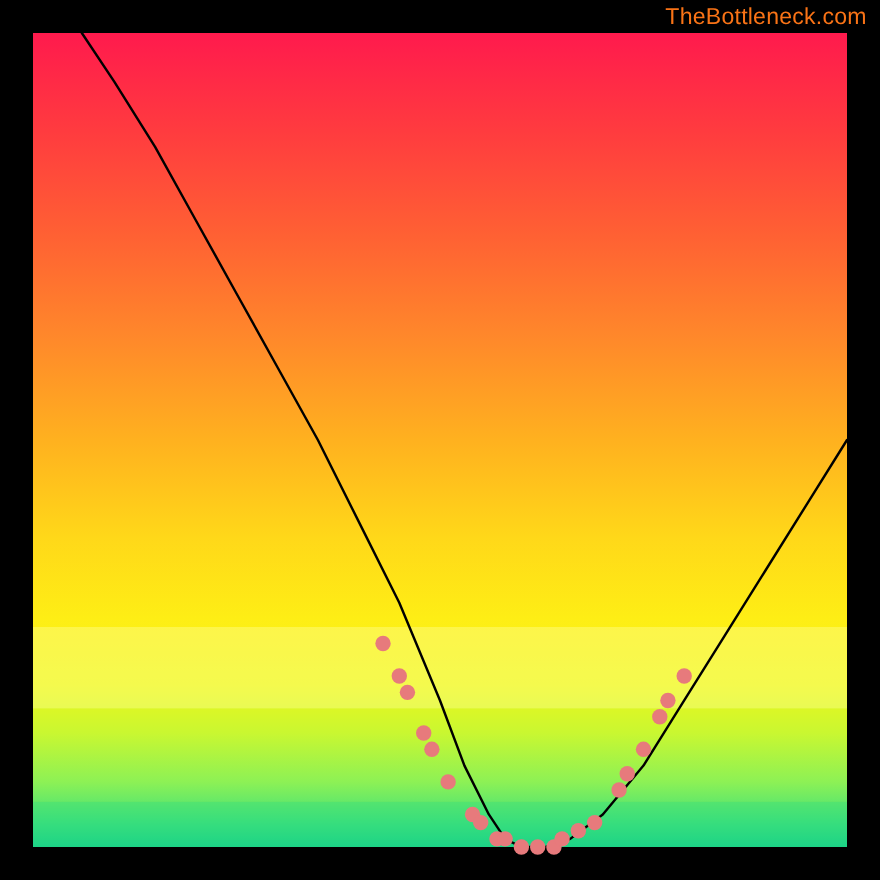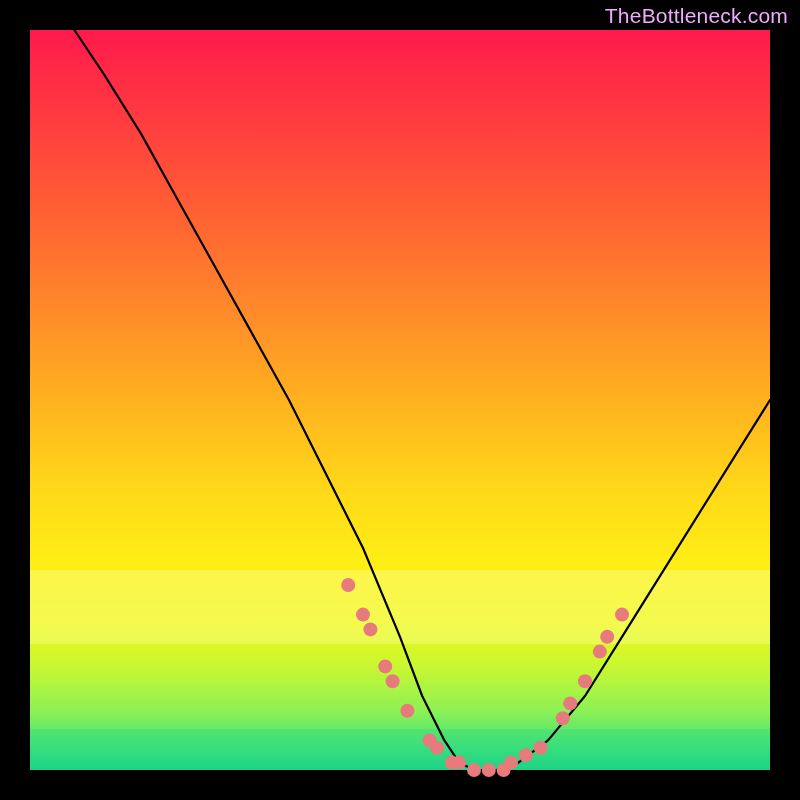--- a/index.html
+++ b/index.html
@@ -53,21 +53,21 @@
   }
   .wash-green {
     top: 94.5%;
     height: 5.5%;
     background: rgba(40, 220, 130, 0.30);
   }
   .watermark {
     position: absolute;
     top: 4px;
     right: 12px;
-    color: #f0abfc;
+    color: #f97316;
     font-size: 21px;
     font-weight: 500;
     letter-spacing: 0.2px;
     user-select: none;
   }
   svg.curve {
     position: absolute;
     left: 0;
     top: 0;
     width: 740px;

